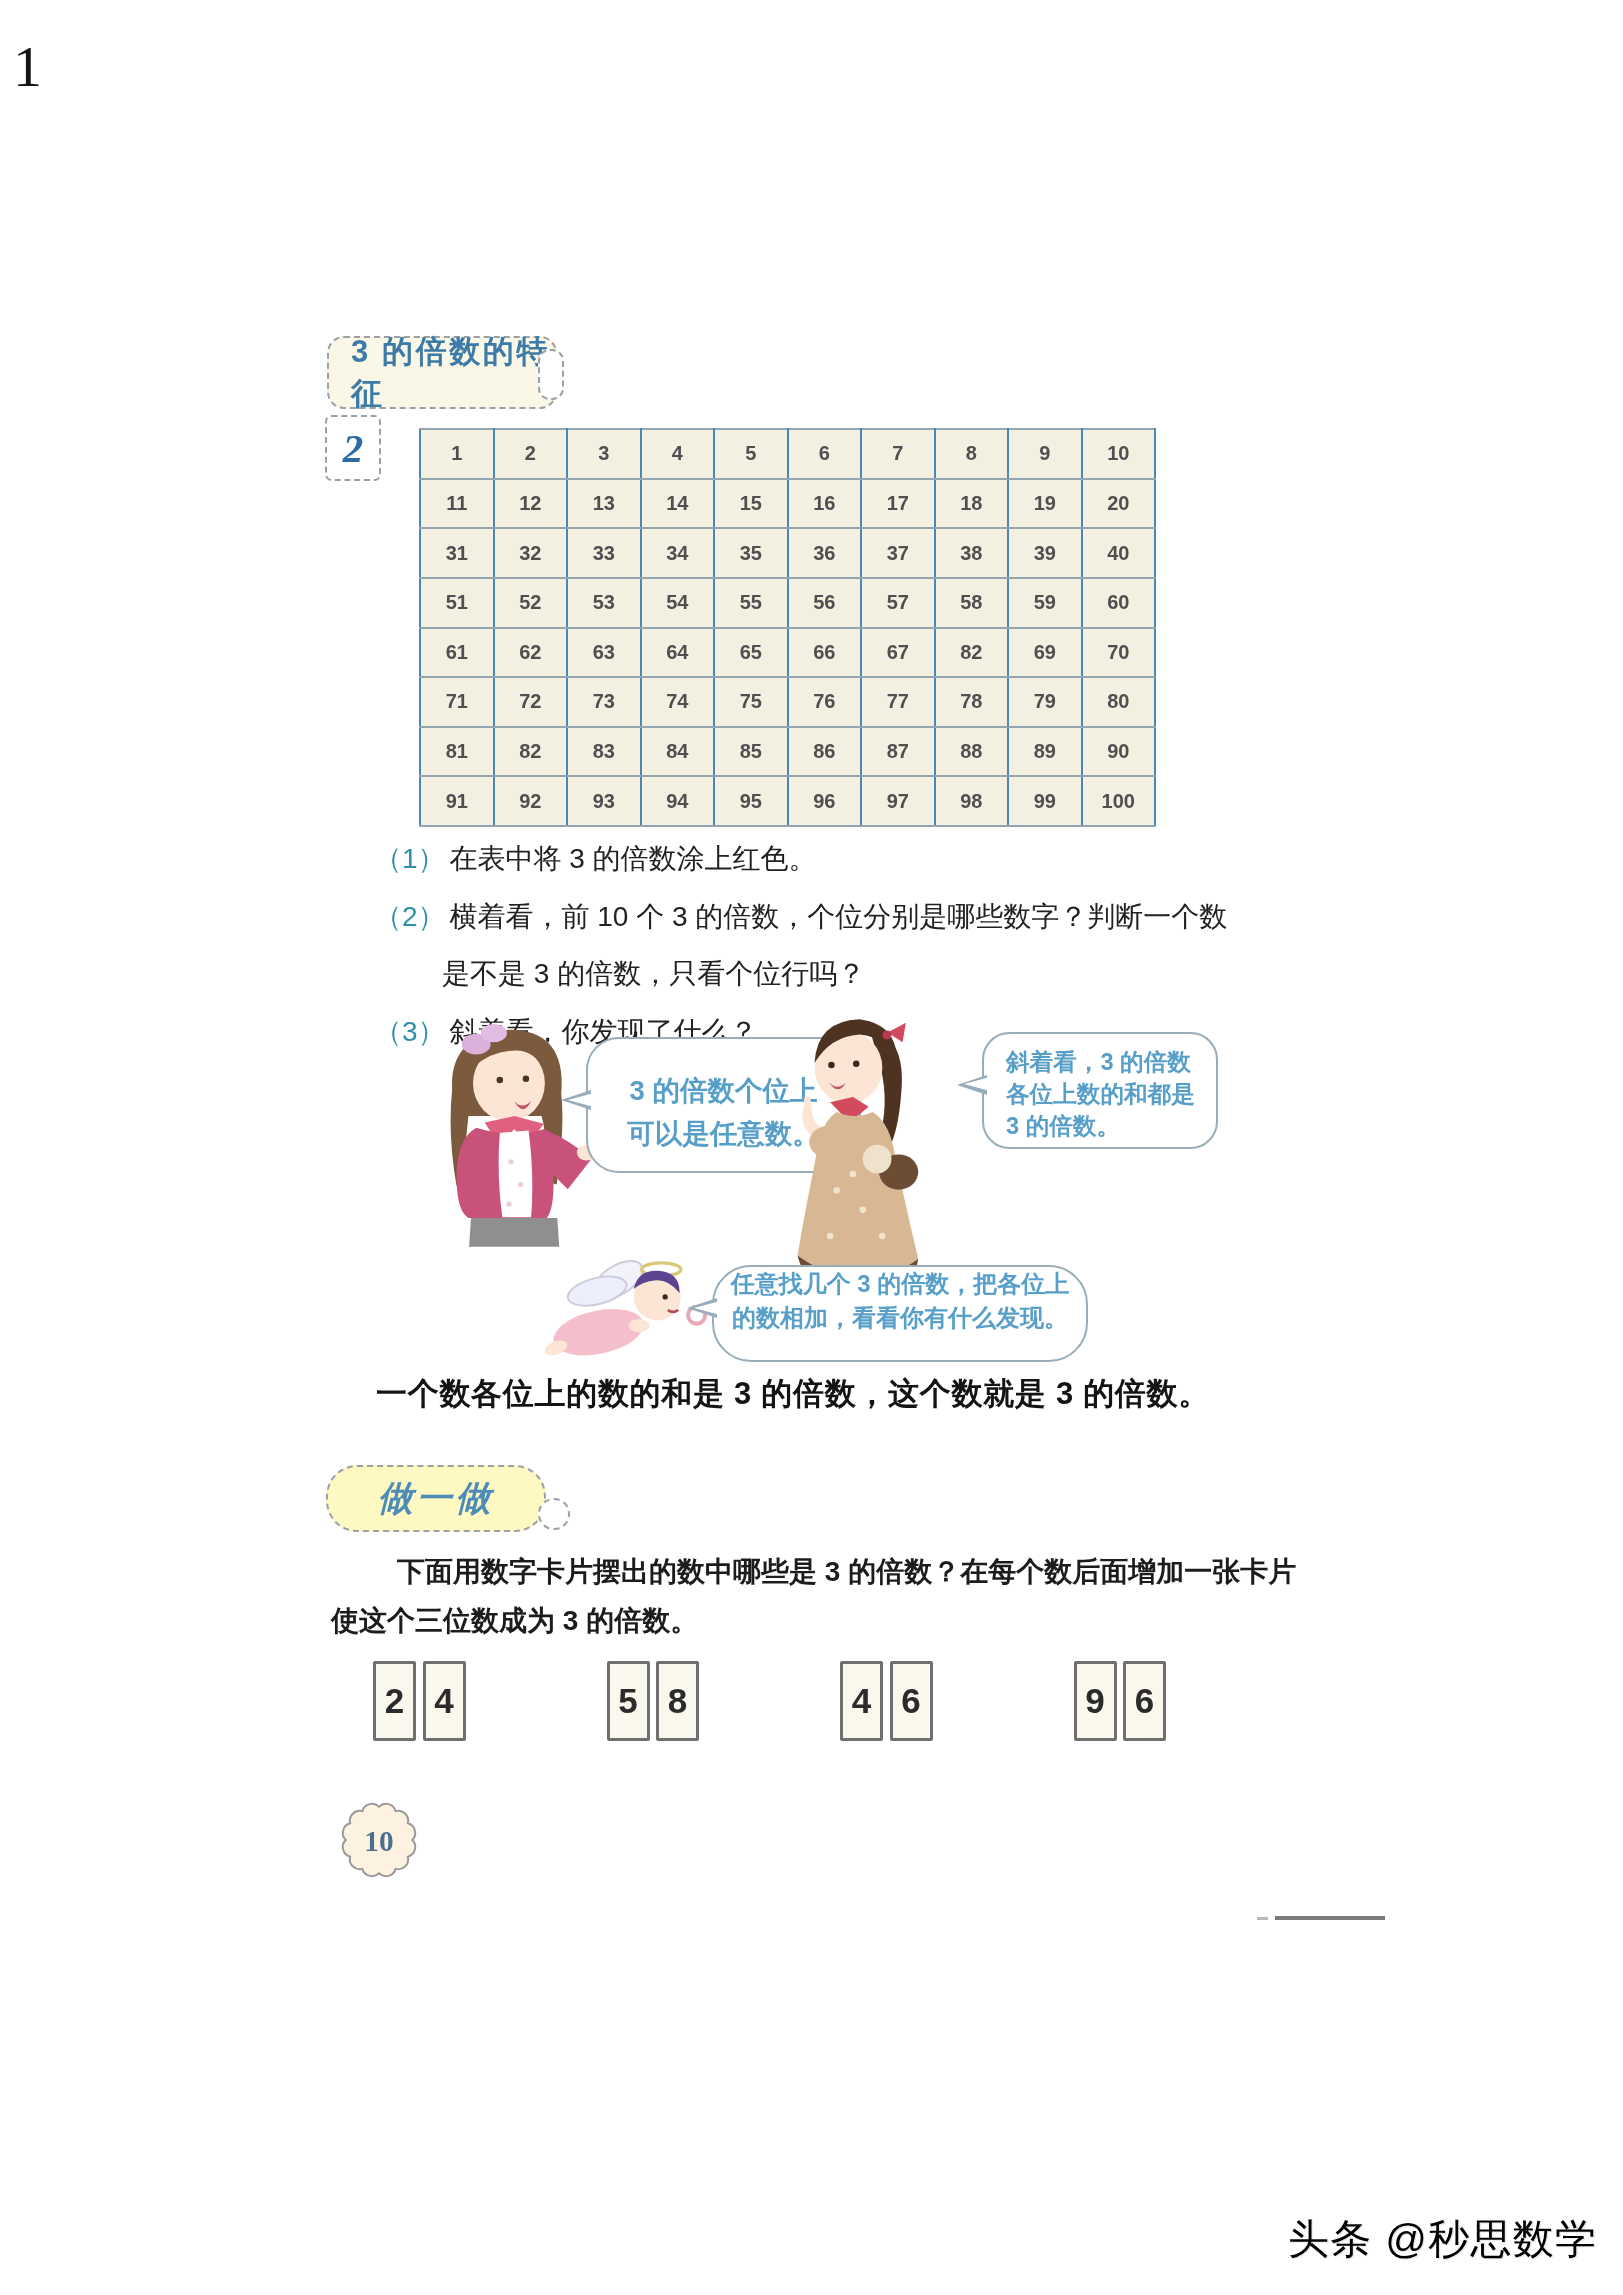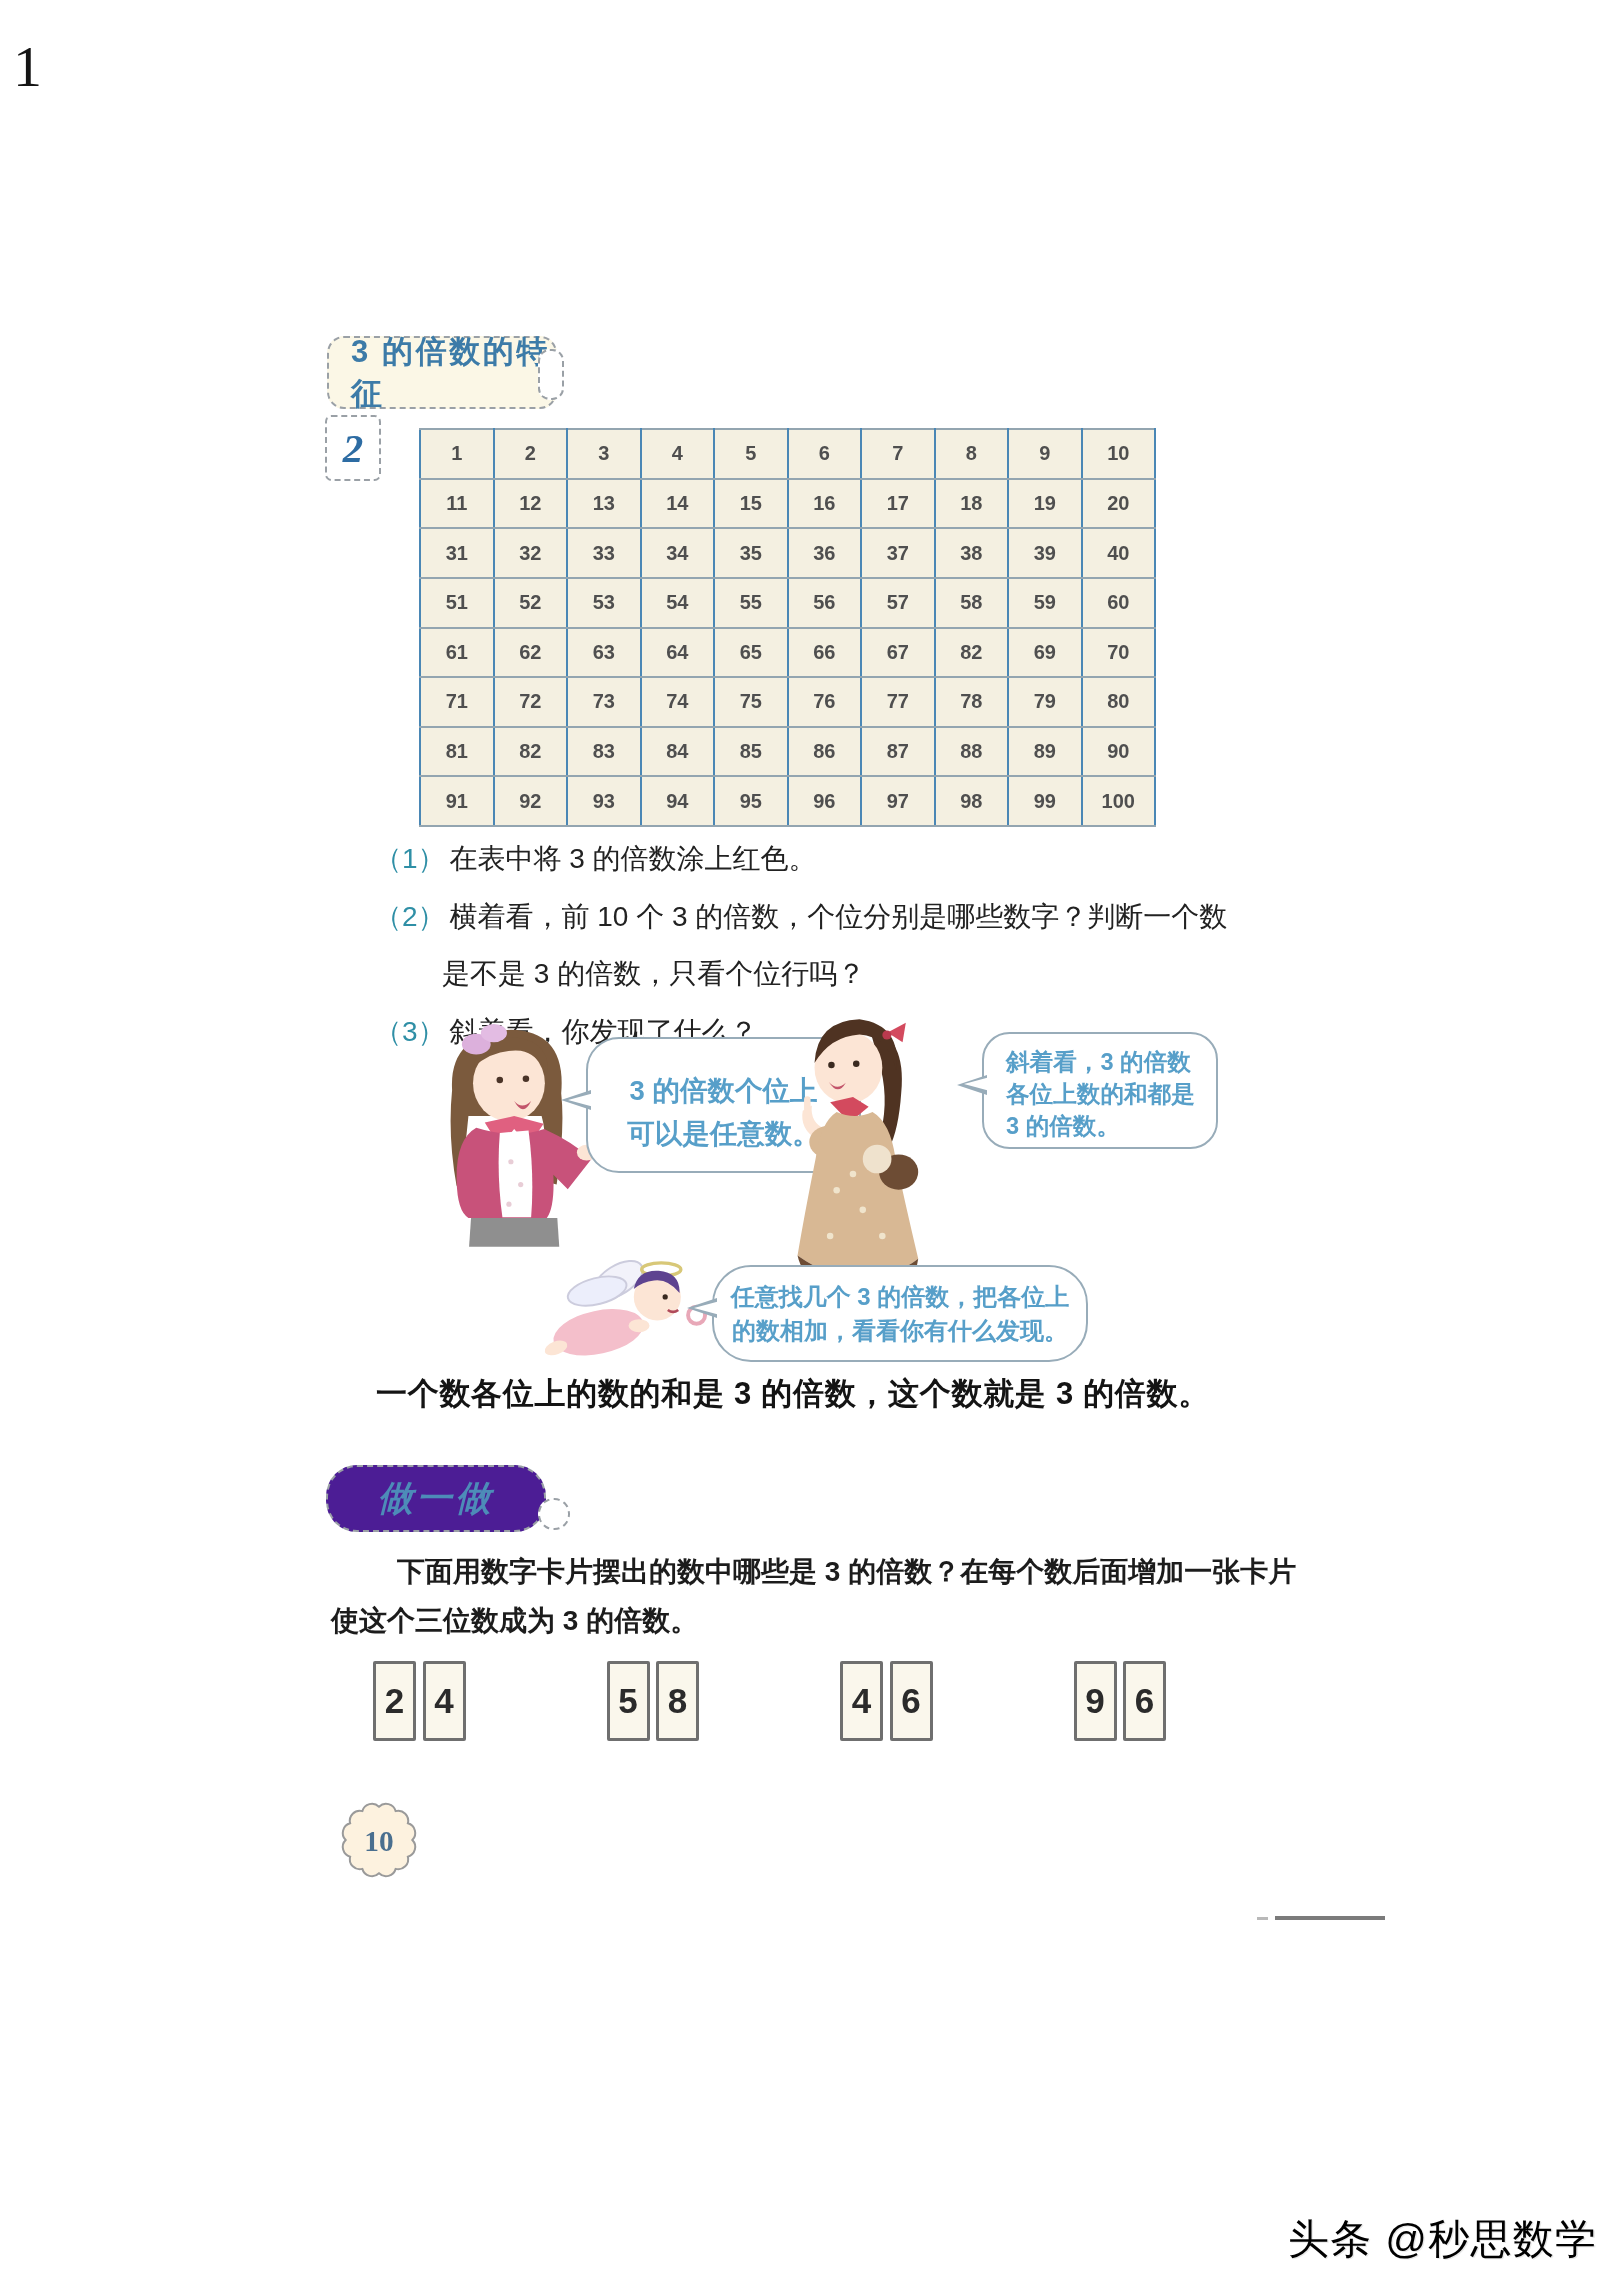--- a/index.html
+++ b/index.html
@@ -40,28 +40,28 @@
   .bubble{border:2.6px solid #98acb9;border-radius:33px;background:#ffffff;color:#579fc9;font-weight:600;}
   .bubble .tail-o{position:absolute;left:-27.5px;width:0;height:0;border-top:10.5px solid transparent;
       border-bottom:10.5px solid transparent;border-right:30px solid #98acb9;}
   .bubble .tail-i{position:absolute;left:-19.6px;width:0;height:0;border-top:7.9px solid transparent;
       border-bottom:7.9px solid transparent;border-right:26px solid #ffffff;}
   .bubble1{left:586px;top:1037px;width:275px;height:136px;text-align:center;font-size:27.5px;line-height:43px;
       padding-top:30px;box-sizing:border-box;}
   .bubble2{left:982px;top:1032px;width:236px;height:117px;font-size:23.6px;line-height:32px;
       padding:11.8px 0 0 22px;box-sizing:border-box;border-radius:27.5px;}
   .bubble3{left:712px;top:1265px;width:376px;height:97px;text-align:center;font-size:24px;line-height:34px;
-      padding-top:13px;box-sizing:border-box;border-radius:39px;}
+      box-sizing:border-box;border-radius:39px;}
 
   
   .conclusion{left:376px;top:1373px;font-size:31px;font-weight:700;color:#141414;letter-spacing:0.7px;}
 
   
   .practice-badge{left:326px;top:1465px;width:216px;height:63px;border:2px dashed #9aa0a6;border-radius:31px;
-      background:#4c1d95;display:flex;align-items:center;justify-content:center;}
+      background:#fef9c3;display:flex;align-items:center;justify-content:center;}
   .practice-badge span{font-size:35px;font-weight:700;font-style:italic;color:#4d8cb8;letter-spacing:3.9px;}
   .practice-badge-tail{position:absolute;left:538px;top:1498px;width:27.5px;height:27.5px;border:2px dashed #9aa0a6;
       border-radius:50%;background:#fff;}
 
   .instr{font-size:28px;color:#1c1c1c;font-weight:600;white-space:nowrap;}
   .instr1{left:397px;top:1553px;}
   .instr2{left:331px;top:1602px;}
 
   
   .card-groups{left:373px;top:1661px;width:793px;display:flex;justify-content:space-between;}

